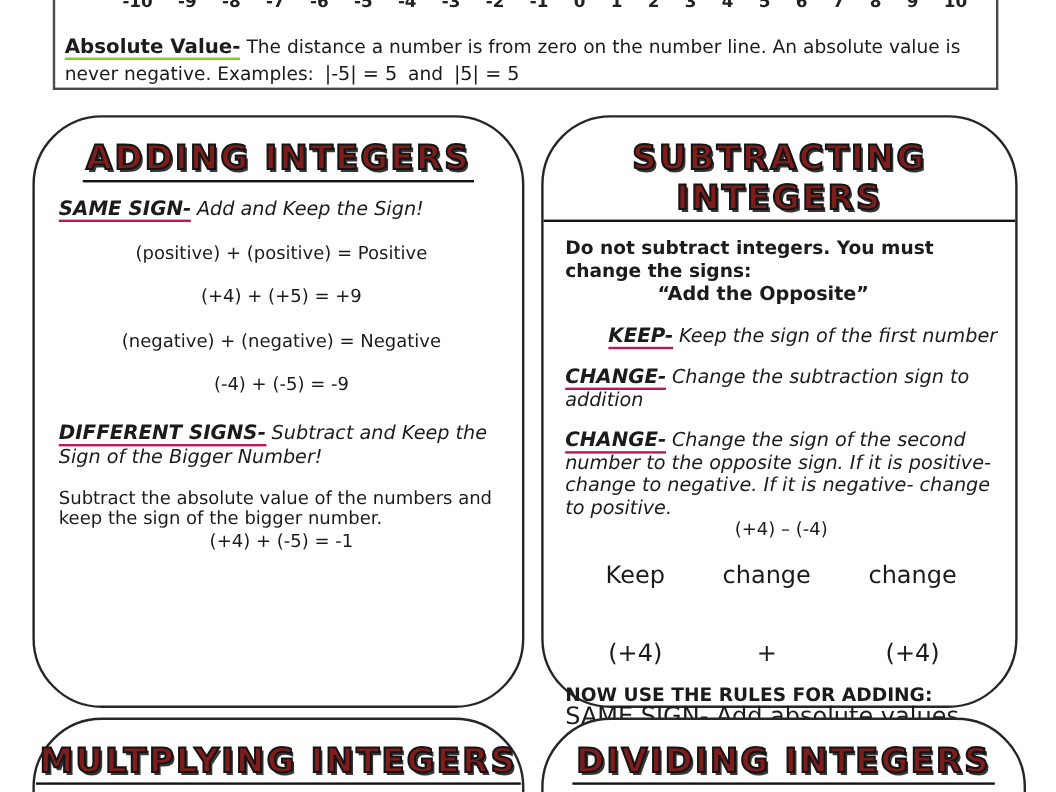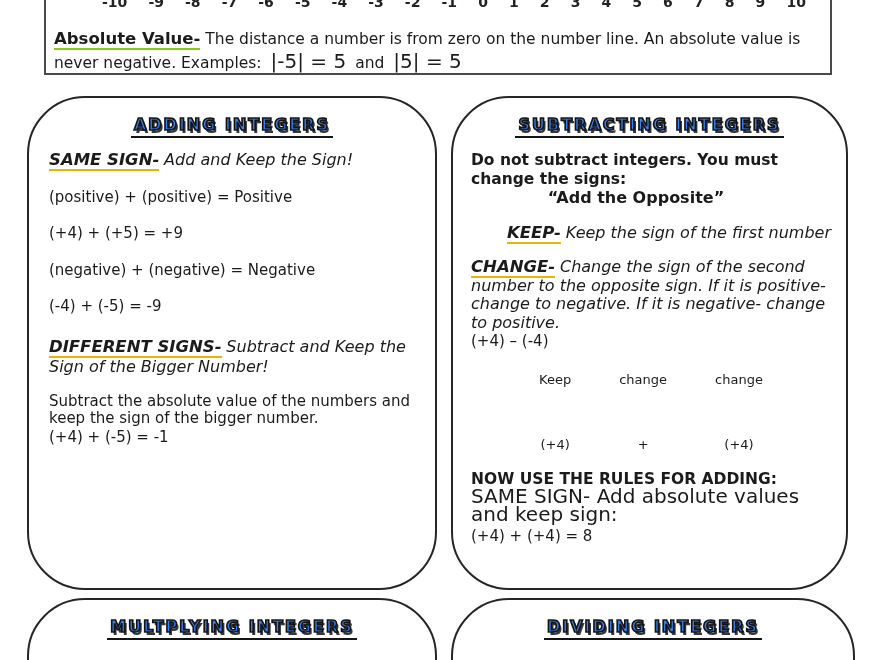--- a/index.html
+++ b/index.html
@@ -17,54 +17,54 @@
   }
   .numline{
     position:absolute;left:56px;top:39px;width:704px;
     display:flex;justify-content:space-between;
     font-size:14px;font-weight:bold;line-height:14px;color:#222;
   }
   .numline span{text-align:center;}
   .avtext{position:absolute;left:8px;right:8px;top:72px;font-size:15.5px;line-height:21.5px;}
   .av-term{font-weight:bold;font-size:16.5px;border-bottom:2px solid #84cc16;padding-bottom:0px;}
   .av-line2 .gap{margin-left:9px;}
-  .av-ex{font-size:20px;margin-left:9px;}
+  .av-ex{font-size:16px;margin-left:9px;}
 
   
   .rbox{
     position:absolute;background:#fff;border:2.4px solid #262626;
     border-radius:58px;box-sizing:border-box;
   }
   #box-adding{left:27px;top:96px;width:410px;height:494px;}
   #box-subtracting{left:451px;top:96px;width:397px;height:494px;}
   #box-multiplying{left:27px;top:598px;width:410px;height:240px;}
   #box-dividing{left:451px;top:598px;width:404px;height:240px;}
 
   .title-row{text-align:center;margin-top:17px;}
   .btitle{
     display:inline-block;
-    font-weight:800;font-size:16px;letter-spacing:2px;
-    color:#3b82f6;
+    font-weight:800;font-size:28px;letter-spacing:2px;
+    color:#7f1d1d;
     -webkit-text-stroke:1.7px #141414;
     text-shadow:2px 2.5px 0 rgba(20,20,20,.85);
     border-bottom:2.6px solid #141414;padding:0 3px 2px;
   }
 
   .content{padding:13px 15px 0 20px;font-size:15px;line-height:17.5px;}
-  .uterm{font-style:italic;border-bottom:2px solid #eab308;}
+  .uterm{font-style:italic;border-bottom:2px solid #be185d;}
   .bigterm{font-size:16.5px;font-weight:600;}
   .irule{font-style:italic;font-size:16px;}
   .para{margin-top:16px;}
-  .eq{margin-top:19px;}
+  .eq{text-align:center;margin-top:19px;}
   .eq.tight{margin-top:1px;}
   .boldline{font-weight:bold;font-size:15.5px;line-height:18.5px;}
   .quote{text-align:center;font-weight:bold;font-size:16px;margin:1px 30px 0 0;}
   .kcc{
     display:grid;grid-template-columns:auto auto auto;column-gap:24px;row-gap:1px;
-    justify-content:center;text-align:center;margin-top:20px;font-size:13px;gap:48px;
+    justify-content:center;text-align:center;margin-top:20px;font-size:20px;gap:48px;
   }
   .now-head{font-weight:bold;font-size:15.5px;margin-top:17px;}
   .now-sub{font-size:20px;}
 </style>
 </head>
 <body>
 
 <div class="sheet">
 
   <div class="topbox">
@@ -128,20 +128,24 @@
     </div>
     <div class="content" style="padding-left:18px;">
       <div class="boldline">Do not subtract integers. You must change the signs:</div>
       <div class="quote">“Add the Opposite”</div>
       <div class="para" style="margin-top:17px;text-align:right;">
         <span class="uterm bigterm">KEEP-</span>
         <span class="irule">Keep the sign of the first number</span>
       </div>
       <div class="para" style="line-height:18.5px;">
         <span class="uterm bigterm">CHANGE-</span>
+        <span class="irule">Change the subtraction sign to addition</span>
+      </div>
+      <div class="para" style="line-height:18.5px;">
+        <span class="uterm bigterm">CHANGE-</span>
         <span class="irule">Change the sign of the second number to the opposite sign. If it is positive- change to negative. If it is negative- change to positive.</span>
       </div>
       <div class="eq tight">(+4) – (-4)</div>
       <div class="kcc">
         <span>Keep</span>
         <span>change</span>
         <span>change</span>
         <span>(+4)</span>
         <span>+</span>
         <span>(+4)</span>

